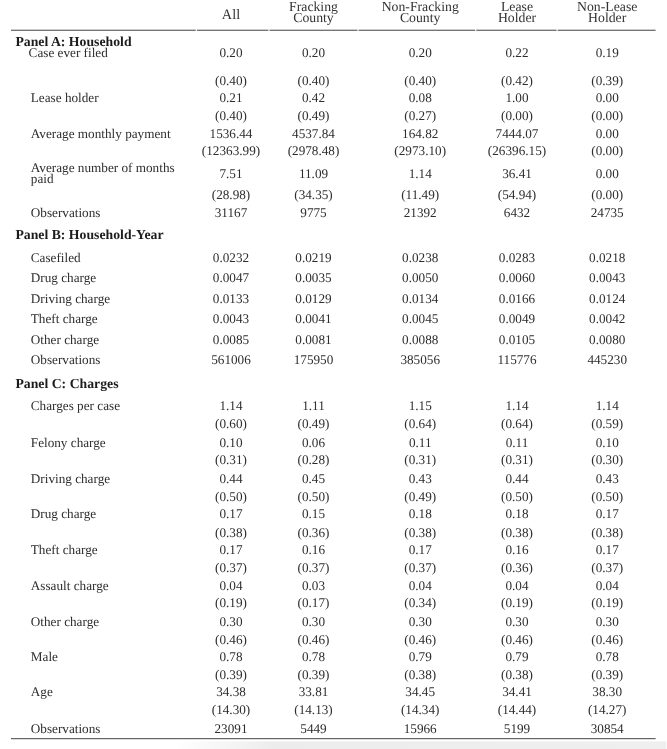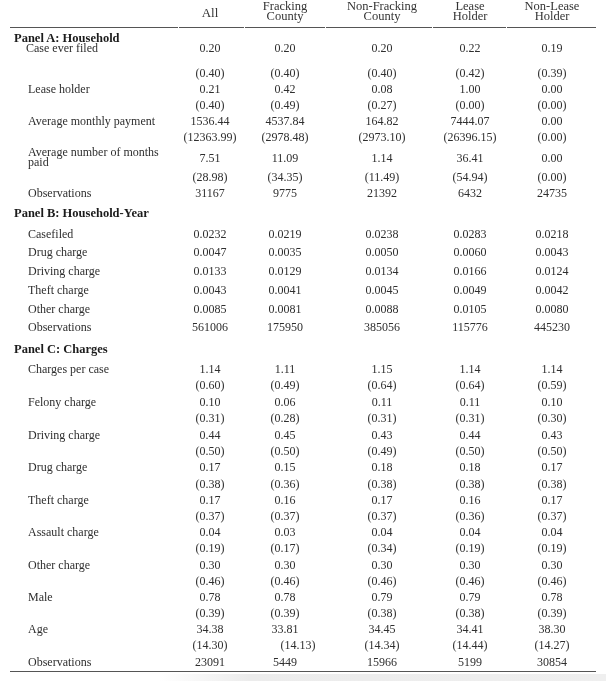--- a/index.html
+++ b/index.html
@@ -330,21 +330,21 @@
   <div class="row" style="top:621px;">
     <span class="label">Age</span>
     <span class="cell" style="left:210px;">34.38</span>
     <span class="cell" style="left:285px;">33.81</span>
     <span class="cell" style="left:382px;">34.45</span>
     <span class="cell" style="left:470px;">34.41</span>
     <span class="cell" style="left:552px;">38.30</span>
   </div>
   <div class="row" style="top:637px;">
     <span class="cell" style="left:210px;">(14.30)</span>
-    <span class="cell" style="left:298px;">(14.13)</span>
+    <span class="cell" style="left:285px;">(14.13)</span>
     <span class="cell" style="left:382px;">(14.34)</span>
     <span class="cell" style="left:470px;">(14.44)</span>
     <span class="cell" style="left:552px;">(14.27)</span>
   </div>
 
   <div class="row" style="top:654px;">
     <span class="label">Observations</span>
     <span class="cell" style="left:210px;">23091</span>
     <span class="cell" style="left:285px;">5449</span>
     <span class="cell" style="left:382px;">15966</span>

